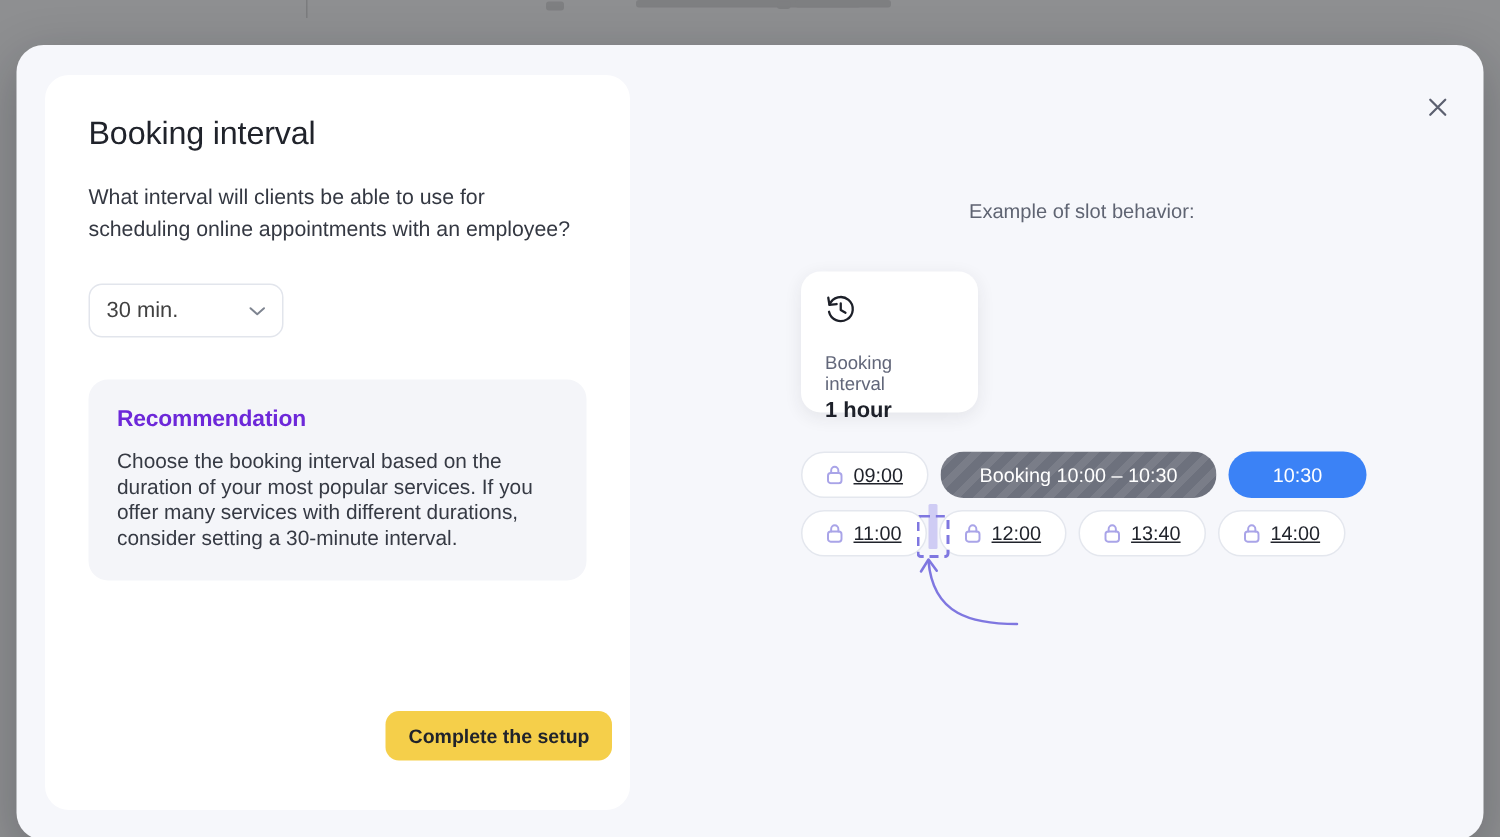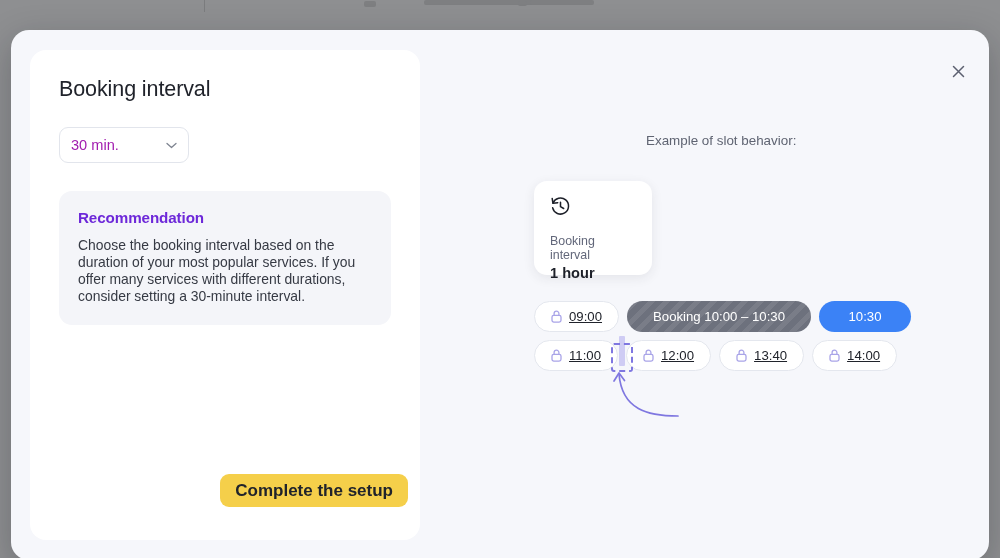--- a/index.html
+++ b/index.html
@@ -90,21 +90,21 @@
     border: 1px solid #e2e5ec;
     border-radius: 9px;
     background: #fff;
     display: flex;
     align-items: center;
     padding: 0 11px;
     cursor: pointer;
   }
   .select-value {
     font-size: 14.6px;
-    color: #a21caf;
+    color: #404040;
     flex: 1;
   }
   .select-chevron { color: #7e8490; display: flex; }
 
   .reco {
     margin-top: 28px;
     width: 332px;
     background: #f4f5f9;
     border-radius: 13px;
     padding: 18px 19px 20px 19px;
@@ -125,21 +125,21 @@
   .cta {
     position: absolute;
     right: 12px;
     bottom: 33px;
     background: #f5cf4a;
     border: none;
     border-radius: 9px;
     height: 33px;
     padding: 0 15px;
     font-family: "Liberation Sans", sans-serif;
-    font-size: 17px;
+    font-size: 13px;
     font-weight: 700;
     color: #20232b;
     cursor: pointer;
   }
 
   
   .right-panel {
     position: absolute;
     left: 420px;
     top: 20px;
@@ -280,20 +280,21 @@
       <svg width="13" height="13" viewBox="0 0 13 13" fill="none" stroke="currentColor" stroke-width="1.5" stroke-linecap="round">
         <path d="M1.5 1.5 L11.5 11.5 M11.5 1.5 L1.5 11.5"></path>
       </svg>
     </span>
   </div>
 
   <div class="left-card">
 
     <div class="panel-title">Booking interval</div>
 
+    <div class="panel-desc">What interval will clients be able to use for scheduling online appointments with an employee?</div>
 
     <div class="select-box">
       <span class="select-value">30 min.</span>
       <span class="select-chevron">
         <svg width="11" height="7" viewBox="0 0 11 7" fill="none" stroke="currentColor" stroke-width="1.3" stroke-linecap="round" stroke-linejoin="round">
           <path d="M1 1.5 L5.5 5.5 L10 1.5"></path>
         </svg>
       </span>
     </div>
 

